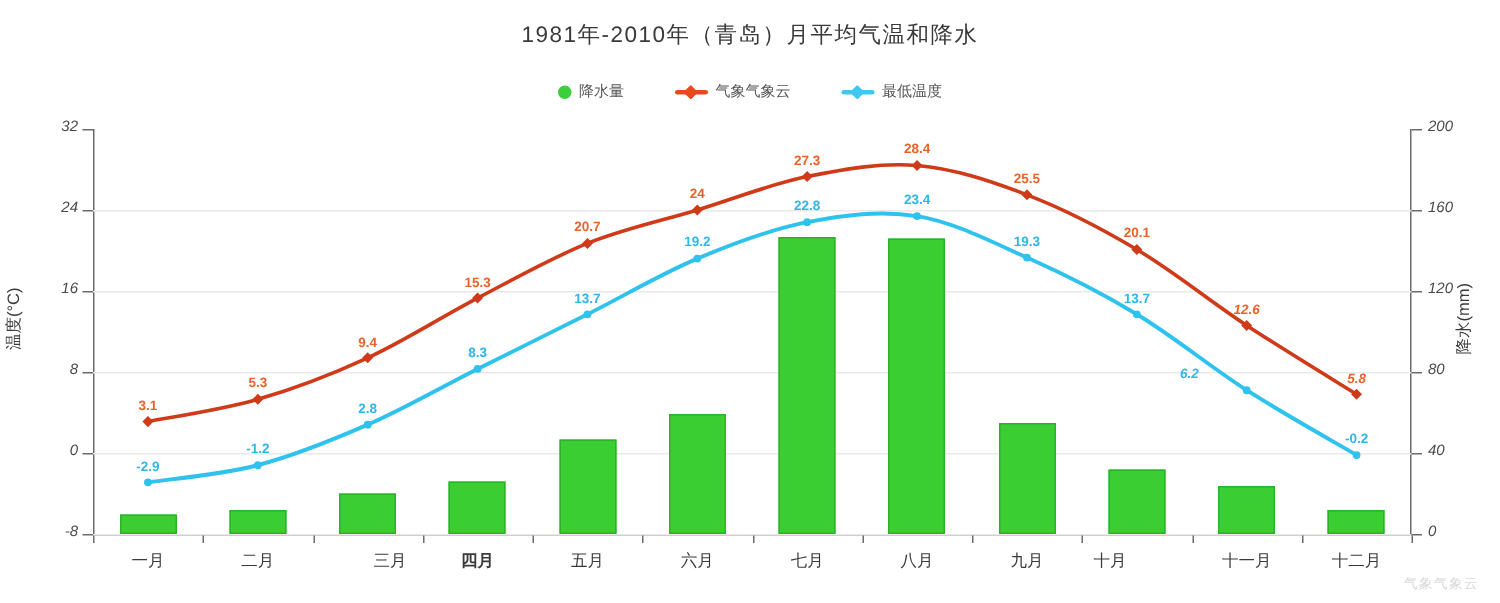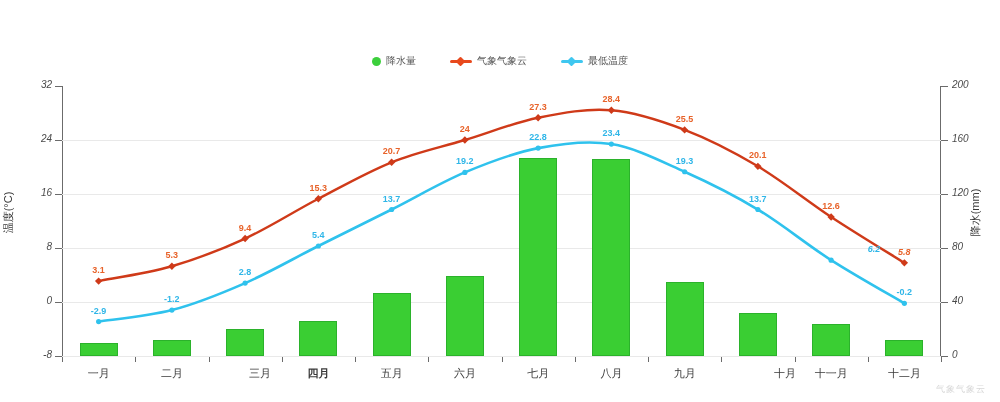--- a/index.html
+++ b/index.html
@@ -41,20 +41,21 @@
   .dlabel.hi{color:#e8632a;}
   .dlabel.lo{color:#2fb6e8;}
 
   .watermark{position:absolute;right:14px;bottom:6px;font-size:9px;color:#d8d8d8;letter-spacing:1px;}
 </style>
 </head>
 <body>
 
 <div id="root">
 
+  <div class="title">1981年-2010年（青岛）月平均气温和降水</div>
 
   <div class="legend">
     <div class="lg-item">
       <span class="lg-dot"></span>
       <span>降水量</span>
     </div>
     <div class="lg-item">
       <span class="lg-line" style="background:#e8491d;"></span>
       <span>气象气象云</span>
     </div>
@@ -133,21 +134,21 @@
       <div class="xlabel" style="left: 391.625px;">五月</div>
       <div class="xtick" style="left: 428px;"></div>
       <div class="xlabel" style="left: 464.875px;">六月</div>
       <div class="xtick" style="left: 502px;"></div>
       <div class="xlabel" style="left: 538.125px;">七月</div>
       <div class="xtick" style="left: 575px;"></div>
       <div class="xlabel" style="left: 611.375px;">八月</div>
       <div class="xtick" style="left: 648px;"></div>
       <div class="xlabel" style="left: 684.625px;">九月</div>
       <div class="xtick" style="left: 721px;"></div>
-      <div class="xlabel" style="left: 785px;">十月</div>
+      <div class="xlabel" style="left: 740px;">十月</div>
       <div class="xtick" style="left: 795px;"></div>
       <div class="xlabel" style="left: 831.125px;">十一月</div>
       <div class="xtick" style="left: 868px;"></div>
       <div class="xlabel" style="left: 904.375px;">十二月</div>
       <div class="xtick" style="left: 941px;"></div>
     </div>
 
   <svg class="lines">
     <polyline id="line-hi" fill="none" stroke="#cf3a19" stroke-width="2.4"></polyline>
     <polyline id="line-lo" fill="none" stroke="#2fc2ed" stroke-width="2.6"></polyline>
@@ -185,30 +186,30 @@
       <div class="dlabel hi" style="left: 98.625px; top: 275.075px;">3.1</div>
       <div class="dlabel hi" style="left: 171.875px; top: 260.225px;">5.3</div>
       <div class="dlabel hi" style="left: 245.125px; top: 232.55px;">9.4</div>
       <div class="dlabel hi" style="left: 318.375px; top: 192.725px;">15.3</div>
       <div class="dlabel hi" style="left: 391.625px; top: 156.275px;">20.7</div>
       <div class="dlabel hi" style="left: 464.875px; top: 134px;">24</div>
       <div class="dlabel hi" style="left: 538.125px; top: 111.725px;">27.3</div>
       <div class="dlabel hi" style="left: 611.375px; top: 104.3px;">28.4</div>
       <div class="dlabel hi" style="left: 684.625px; top: 123.875px;">25.5</div>
       <div class="dlabel hi" style="left: 757.875px; top: 160.325px;">20.1</div>
-      <div class="dlabel hi" style="left: 831.125px; top: 210.95px;">12.6</div>
+      <div class="dlabel hi" style="left: 831.125px; top: 210.95px; font-style: italic;">12.6</div>
       <div class="dlabel hi" style="left: 904.375px; top: 256.85px; font-style: italic;">5.8</div>
       <div class="dlabel lo" style="left: 98.625px; top: 315.575px;">-2.9</div>
       <div class="dlabel lo" style="left: 171.875px; top: 304.1px;">-1.2</div>
       <div class="dlabel lo" style="left: 245.125px; top: 277.1px;">2.8</div>
-      <div class="dlabel lo" style="left: 318.375px; top: 239.975px;">5.4</div>
+      <div class="dlabel lo" style="left: 318.375px; top: 239.975px;">8.3</div>
       <div class="dlabel lo" style="left: 391.625px; top: 203.525px;">13.7</div>
       <div class="dlabel lo" style="left: 464.875px; top: 166.4px;">19.2</div>
       <div class="dlabel lo" style="left: 538.125px; top: 142.1px;">22.8</div>
       <div class="dlabel lo" style="left: 611.375px; top: 138.05px;">23.4</div>
       <div class="dlabel lo" style="left: 684.625px; top: 165.725px;">19.3</div>
       <div class="dlabel lo" style="left: 757.875px; top: 203.525px;">13.7</div>
-      <div class="dlabel lo" style="left: 874px; top: 254.15px; font-style: italic;">6.2</div>
+      <div class="dlabel lo" style="left: 793px; top: 254.15px; font-style: italic;">6.2</div>
       <div class="dlabel lo" style="left: 904.375px; top: 297.35px;">-0.2</div>
     </div>
 
   <div class="watermark">气象气象云</div>
 </div>
 
 </body></html>

